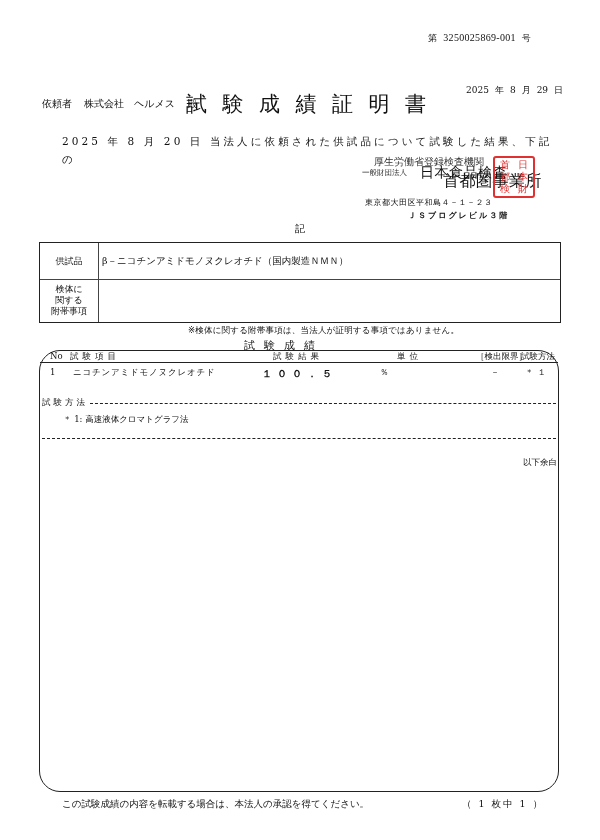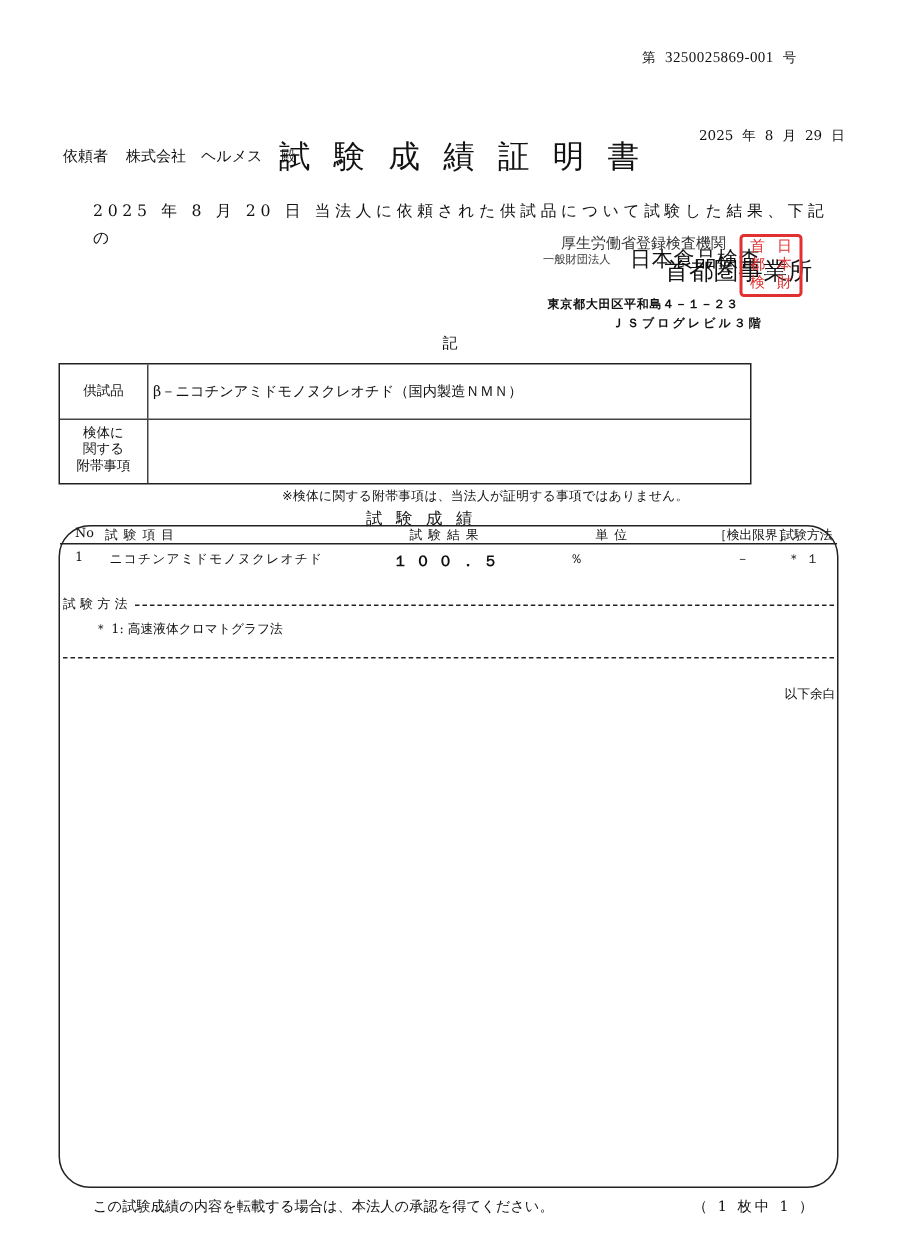--- a/index.html
+++ b/index.html
@@ -21,30 +21,30 @@
 
   #body-text { left:40px; top:132px; font-size:10.5px; letter-spacing:3.1px; line-height:18px; white-space:normal; width:520px; }
   #body-text .line1 { display:block; padding-left:22px; }
   #body-text .line2 { display:block; }
 
   #org { left:340px; top:155px; width:200px; height:70px; }
   #org .reg { position:absolute; right:56px; top:0; font-size:10px; color:#333; }
   #org .corp-prefix { position:absolute; left:22px; top:13px; font-size:7.5px; color:#333; }
   #org .corp-name { position:absolute; left:80px; top:9px; font-size:14px; letter-spacing:0.5px; }
   #org .branch { position:absolute; left:103px; top:16px; font-size:16px; letter-spacing:0.5px; }
-  #org .addr1 { position:absolute; left:25px; top:42px; font-size:8px; font-weight:bold; letter-spacing:0.5px; }
+  #org .addr1 { position:absolute; left:25px; top:42px; font-size:8px; font-weight:normal; letter-spacing:0.5px; }
   #org .addr2 { position:absolute; left:68px; top:55px; font-size:8px; font-weight:bold; letter-spacing:2px; }
 
   #seal { left:493px; top:156px; width:42px; height:42px; border:2px solid #e03030; border-radius:3px;
           display:grid; grid-template-columns:1fr 1fr; grid-template-rows:1fr 1fr 1fr; color:#e03030;
           font-size:10px; line-height:12px; text-align:center; box-sizing:border-box; padding:1px; }
 
   #ki { left:295px; top:222px; font-size:10px; }
 
-  #sample-table { left:39px; top:242px; width:462px; height:81px; border:1.5px solid #222; box-sizing:border-box; }
+  #sample-table { left:39px; top:242px; width:522px; height:81px; border:1.5px solid #222; box-sizing:border-box; }
   #sample-table .row { position:absolute; left:0; right:0; border-bottom:1px solid #444; }
   #sample-table .row.r1 { top:0; height:36px; }
   #sample-table .row.r2 { top:36px; height:43px; border-bottom:none; }
   #sample-table .lbl { position:absolute; left:0; top:0; bottom:0; width:58px; border-right:1px solid #444;
                        display:flex; align-items:center; justify-content:center; text-align:center; font-size:9px; line-height:11px; }
   #sample-table .val { position:absolute; left:62px; top:0; bottom:0; display:flex; align-items:center; font-size:9.5px; }
 
   #note { left:188px; top:325px; font-size:8.5px; letter-spacing:0.2px; }
 
   #results-title { left:244px; top:338px; font-size:11px; letter-spacing:9px; }

